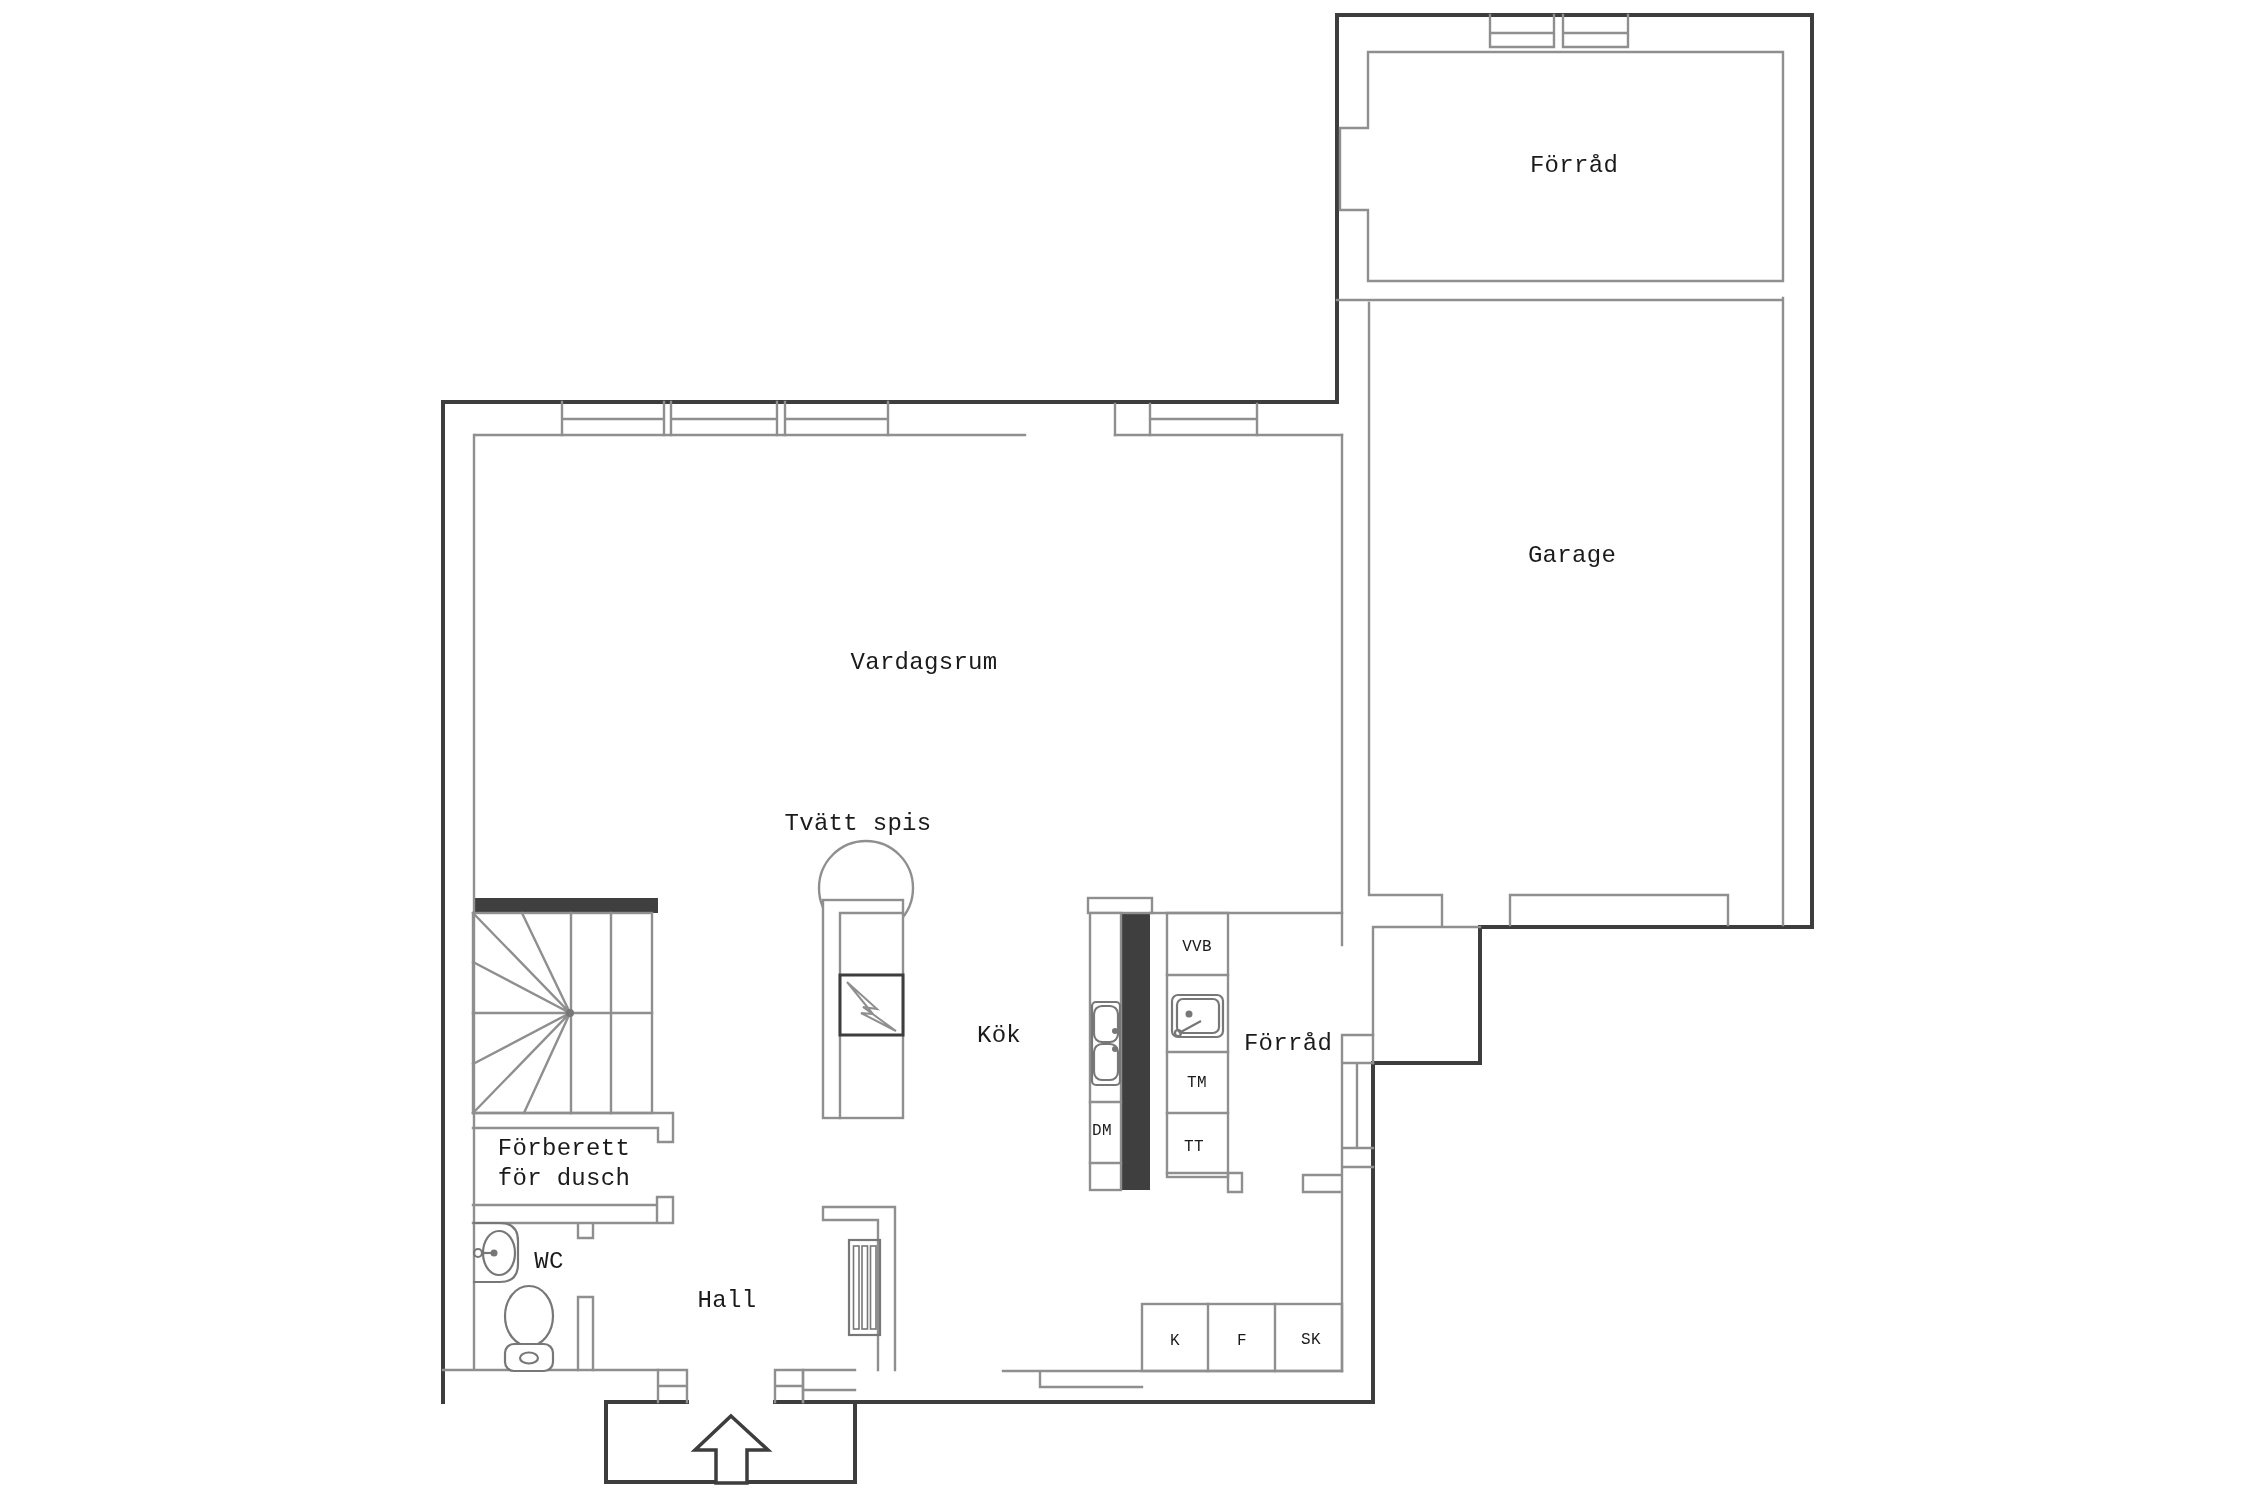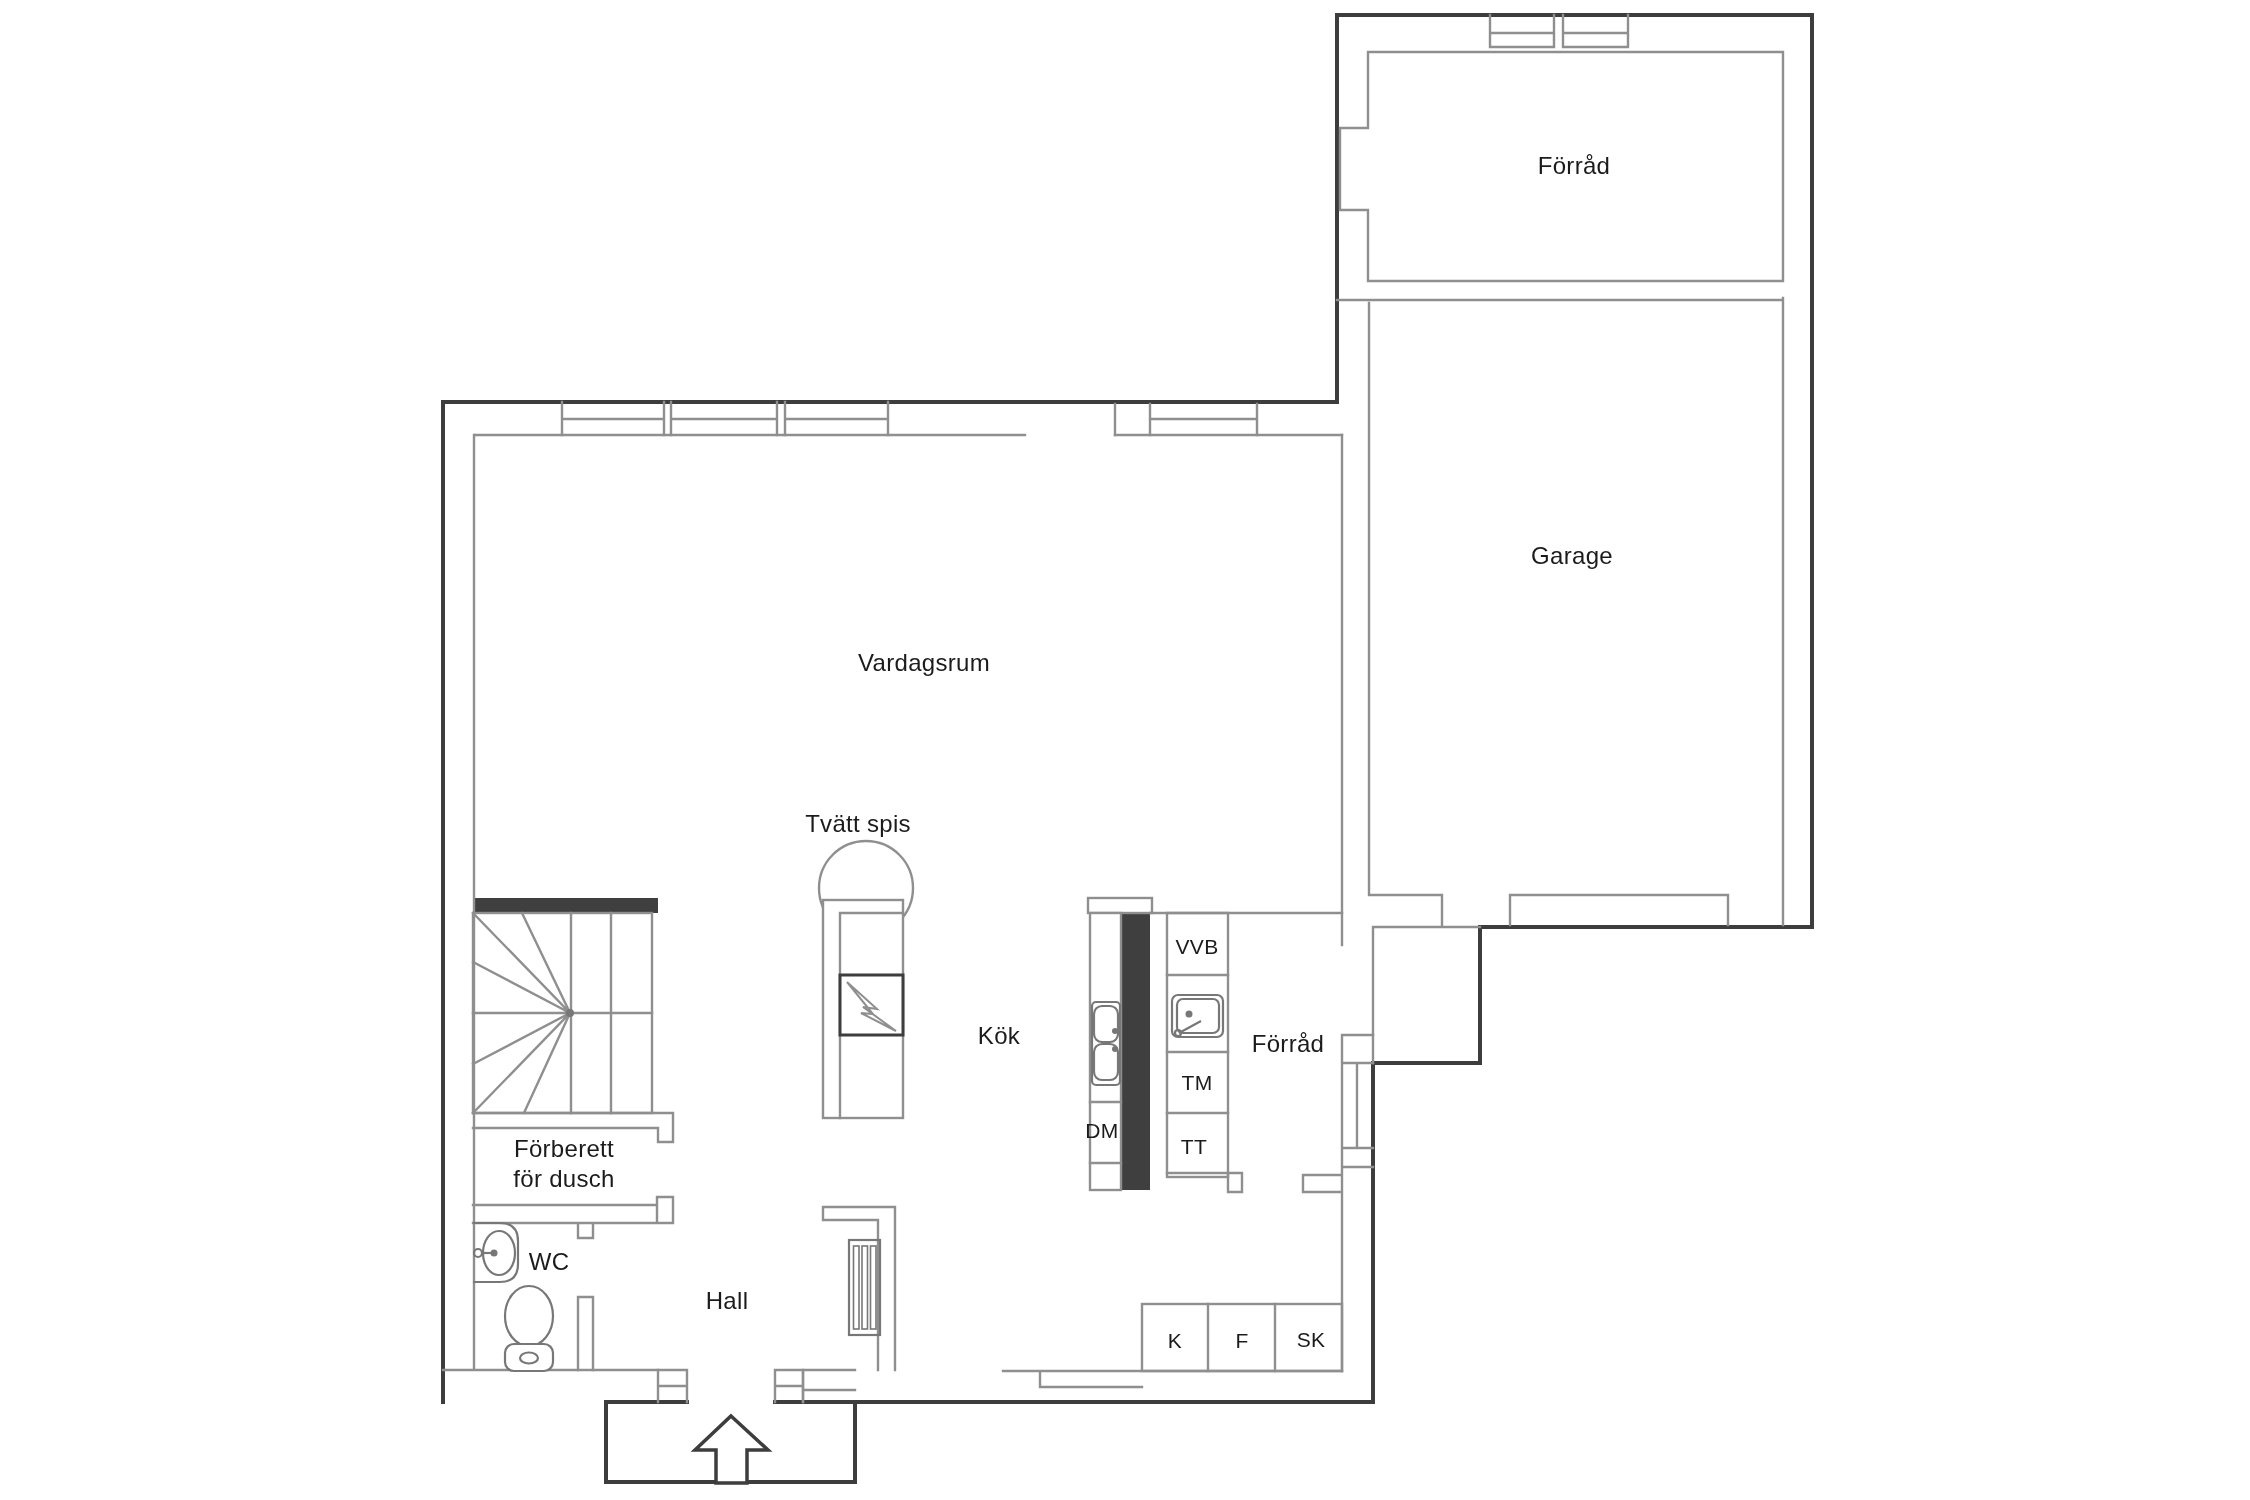--- a/index.html
+++ b/index.html
@@ -1,26 +1,26 @@
 <!DOCTYPE html>
 <html style="--bg: #ffffff; --wall-dark: #3d3d3d; --wall-light: #8f8f8f; --fixture: #777777; --solid: #3f3f3f; --text: #1b1b1b;"><head>
 <meta charset="utf-8">
 <style>
   :root{
     --bg:#ffffff; --wall-dark:#3d3d3d; --wall-light:#8f8f8f;
     --fixture:#777777; --solid:#3f3f3f; --text:#1b1b1b;
   }
   html,body{margin:0;padding:0;background:var(--bg);}
   .plan{position:relative;width:1910px;height:1500px;background:var(--bg);
-        font-family:Liberation Sans, sans-serif;overflow:hidden;}
+        font-family:Liberation Mono, monospace;overflow:hidden;}
   .plan svg{position:absolute;left:0;top:0;}
   .lbl{position:absolute;transform:translate(-50%,-50%);color:var(--text);
        font-size:24px;line-height:1.25;white-space:pre-line;text-align:center;
        letter-spacing:.3px;}
-  .lbl.small{font-size:21px;}
+  .lbl.small{font-size:16px;}
   .wd{stroke:var(--wall-dark);stroke-width:4;fill:none;stroke-linecap:square;stroke-linejoin:miter;}
   .wl{stroke:var(--wall-light);stroke-width:2.4;fill:none;stroke-linecap:square;}
   .wlf{stroke:var(--wall-light);stroke-width:2.4;fill:#ffffff;stroke-linecap:square;}
   .fx{stroke:var(--fixture);stroke-width:2.2;fill:none;}
   .fxf{stroke:var(--fixture);stroke-width:2.2;fill:#ffffff;}
   .fx-thin{stroke:var(--fixture);stroke-width:1.6;fill:none;}
   .dot{fill:var(--fixture);stroke:none;}
   .solid{fill:var(--solid);stroke:none;}
   .hearth{stroke:var(--wall-dark);stroke-width:3;fill:#ffffff;}
   .bolt{stroke:var(--wall-light);stroke-width:2;fill:none;stroke-linejoin:miter;}

